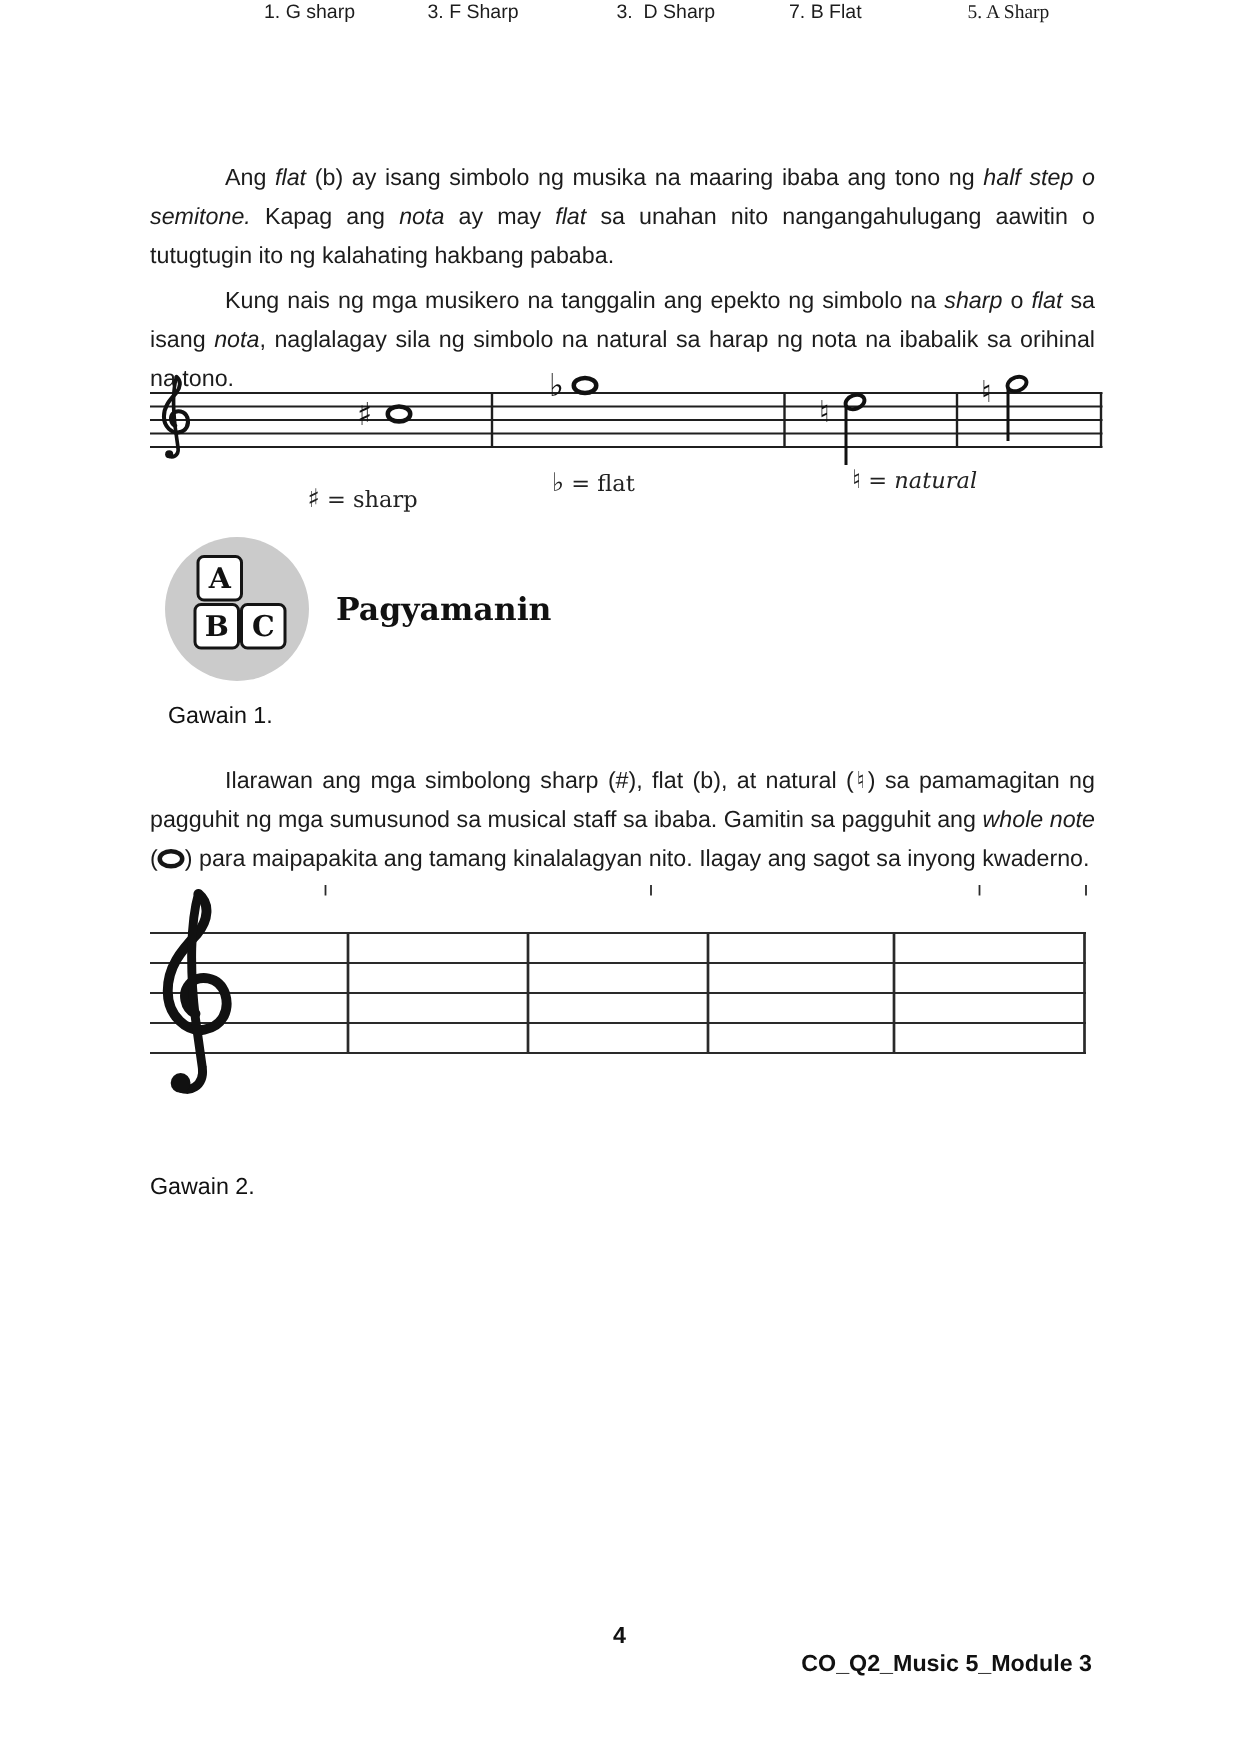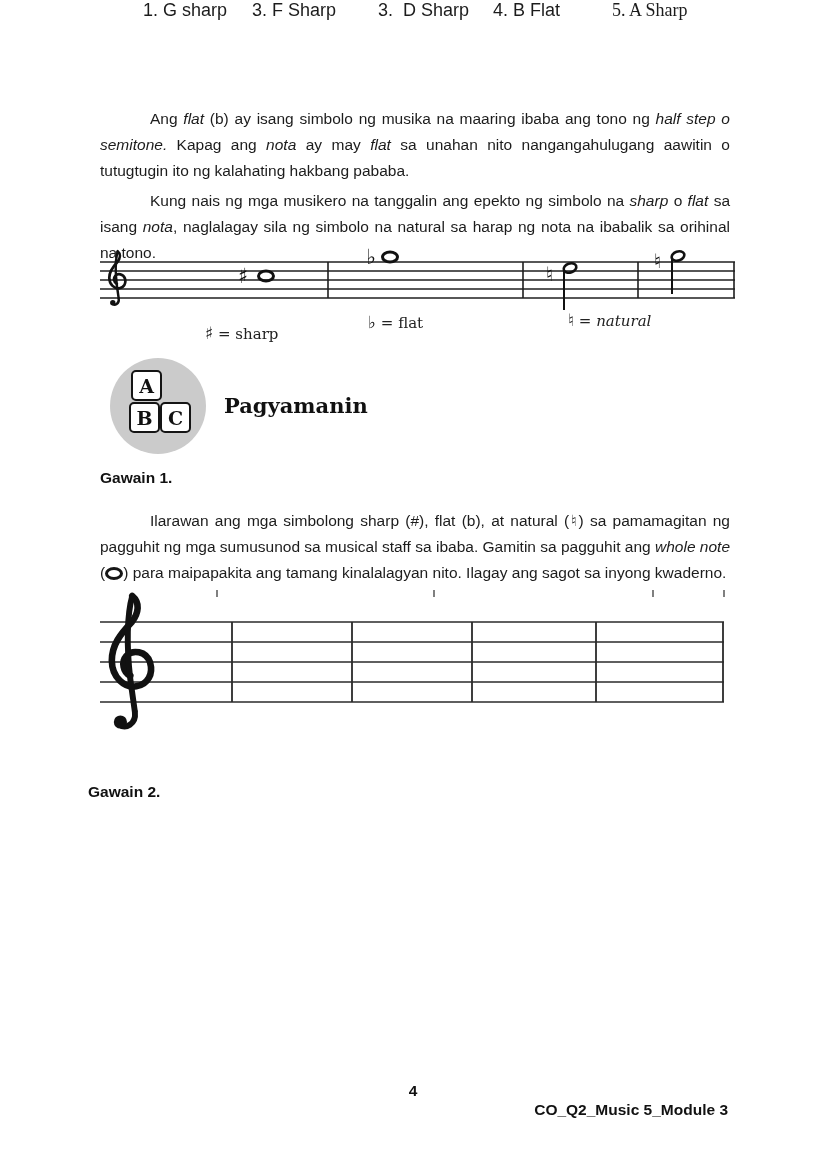--- a/index.html
+++ b/index.html
@@ -1,25 +1,25 @@
 <!DOCTYPE html>
 <html><head>
 <meta charset="utf-8">
 <style>
   html,body{margin:0;padding:0;background:#ffffff;}
   .page{position:relative;width:826px;height:1169px;background:#ffffff;overflow:hidden;
         font-family:"Liberation Sans","DejaVu Sans",sans-serif;color:#1c1c1c;}
   .para{position:absolute;font-size:15.5px;line-height:26px;text-align:justify;}
   .indent{text-indent:50px;}
   .it{font-style:italic;}
-  .bold-head{position:absolute;font-weight:bold;font-size:15.5px;color:#111;}
+  .bold-head{position:absolute;font-weight:normal;font-size:15.5px;color:#111;margin-left:12px;}
   .staff-label{position:absolute;font-family:"DejaVu Serif",serif;font-size:15px;color:#222;white-space:pre;}
   .staff-label .sym{font-family:"DejaVu Sans","DejaVu Serif",sans-serif;font-size:17px;}
   .fig{position:absolute;}
-  .note-item{position:absolute;font-size:18px;white-space:pre;top:0;}
+  .note-item{position:absolute;font-size:13px;white-space:pre;top:0;margin-left:33px;}
   .note-row{position:absolute;left:0;top:574;width:826px;height:22px;}
   .whole-note{display:inline-block;width:12px;height:7px;border:3px solid #161616;border-radius:50%;vertical-align:-2px;}
   .abc-circle{position:absolute;left:110px;top:358px;width:96px;height:96px;border-radius:50%;background:#cbcbcb;}
   .abc-block{position:absolute;width:27px;height:27px;background:#ffffff;border:2.5px solid #141414;border-radius:5px;
              display:flex;align-items:center;justify-content:center;
              font-family:"DejaVu Serif",serif;font-weight:bold;font-size:19px;color:#111;}
   .block-a{left:21px;top:12px;}
   .block-b{left:19px;top:44px;}
   .block-c{left:50px;top:44px;}
   .section-title{position:absolute;left:224px;top:393px;font-family:"DejaVu Serif",serif;
@@ -95,21 +95,21 @@
   </div>
   <div class="section-title">Pagyamanin</div>
 
   <div class="bold-head" style="left:100px;top:469px;">Gawain 1.</div>
   <p class="para indent" style="left:100px;top:492px;width:630px;"><span>Ilarawan ang mga simbolong sharp (#), flat (b), at natural (♮) sa pamamagitan ng pagguhit ng mga sumusunod sa musical staff sa ibaba. Gamitin sa pagguhit ang </span><span class="it">whole note</span><span> (</span><span class="whole-note"></span><span>) para maipapakita ang tamang kinalalagyan nito. Ilagay ang sagot sa inyong kwaderno.</span></p>
 
   <div class="note-row">
     <span class="note-item" style="left:143px;">1. G sharp</span>
     <span class="note-item" style="left:252px;">3. F Sharp</span>
     <span class="note-item" style="left:378px;">3.  D Sharp</span>
-    <span class="note-item" style="left:493px;">4. B Flat</span>
+    <span class="note-item" style="left:493px;">7. B Flat</span>
     <span class="note-item" style="left:612px;font-family:Liberation Serif, serif;">5. A Sharp</span>
   </div>
 
   <svg class="fig" style="left:96px;top:588px;" width="632" height="162" viewBox="0 0 632 162">
     <g stroke="#2a2a2a" stroke-width="1.2">
       <line x1="121" y1="2" x2="121" y2="9"></line>
       <line x1="338" y1="2" x2="338" y2="9"></line>
       <line x1="557" y1="2" x2="557" y2="9"></line>
       <line x1="628" y1="2" x2="628" y2="9"></line>
     </g>

